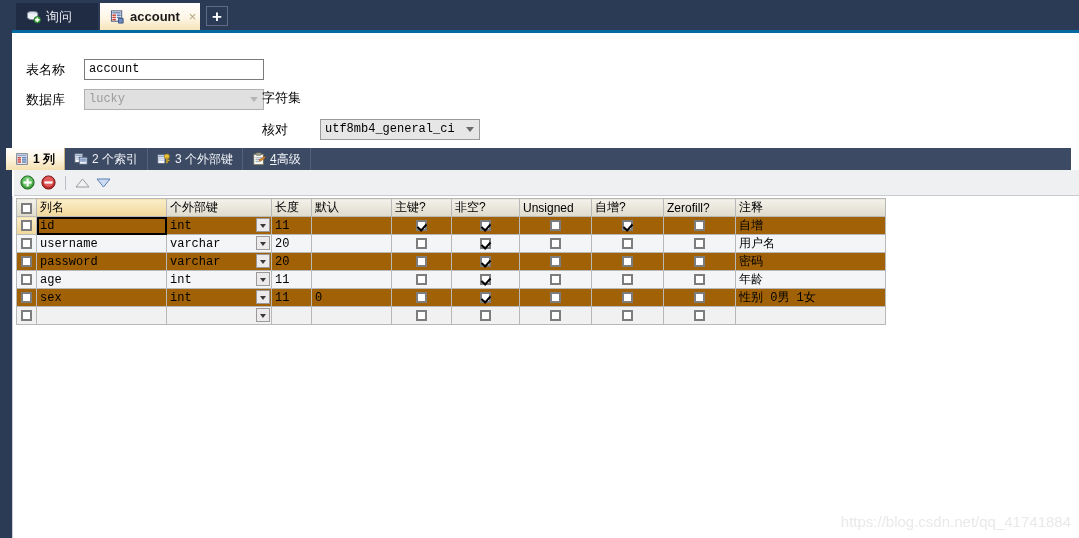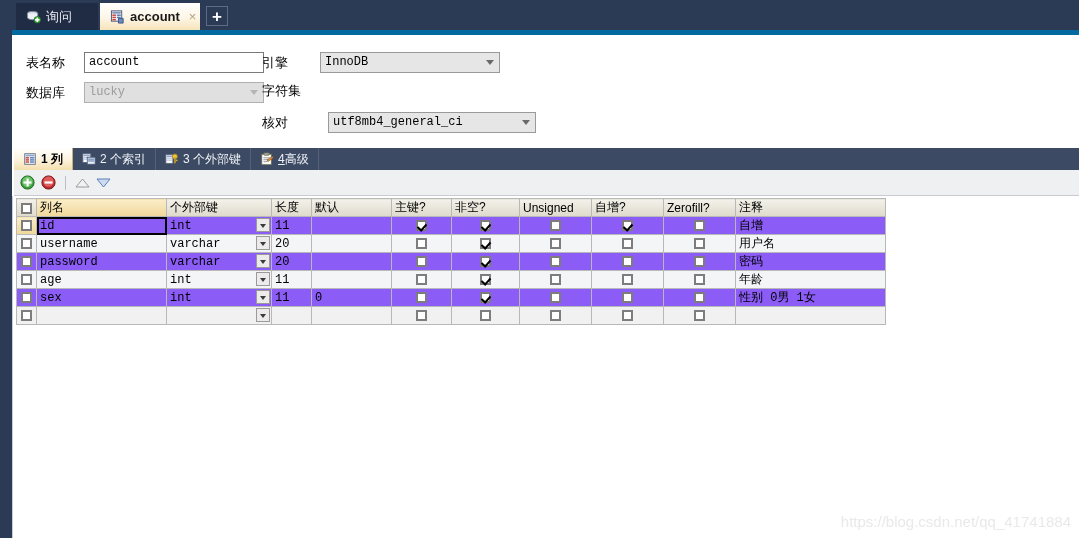--- a/index.html
+++ b/index.html
@@ -12,21 +12,21 @@
   }
   
   #left-rail{
     position:absolute;left:0;top:0;width:12px;height:538px;
     background:#2b3a55;
   }
   
   #tabbar{
     position:absolute;left:12px;top:0;width:1067px;height:30px;
     background:#2b3a55;
-    border-bottom:5px solid #0369a1;
+    border-bottom:3px solid #0369a1;
   }
   #tabbar .tabstrip{position:relative;height:30px;}
   .wtab{
     position:absolute;top:3px;height:27px;
     display:flex;align-items:center;gap:5px;
     padding:0 10px;box-sizing:border-box;
     color:#ffffff;white-space:nowrap;font-size:13px;
   }
   .wtab.inactive{background:#1f2c44;color:#e8e8ee;}
   .wtab.active{
@@ -38,21 +38,21 @@
   #newtab{
     position:absolute;top:6px;height:20px;width:22px;
     border:1px solid #5d6b85;background:#2b3a55;color:#fff;
     display:flex;align-items:center;justify-content:center;
     font-size:17px;line-height:1;font-weight:bold;box-sizing:border-box;
   }
   
   .ico{display:inline-block;flex:0 0 auto;line-height:0;}
   
   #form{
-    position:absolute;left:12px;top:38px;width:1067px;height:110px;
+    position:absolute;left:12px;top:45px;width:1067px;height:110px;
     background:#ffffff;
   }
   .frow{position:absolute;display:flex;align-items:center;}
   .flabel{font-size:13px;color:#000;white-space:nowrap;}
   .ftext{
     box-sizing:border-box;height:21px;border:1px solid #7a7a7a;
     background:#ffffff;padding:0 4px;font-size:12px;
     font-family:"Liberation Mono","DejaVu Sans Mono",monospace;
     color:#000;line-height:19px;
   }
@@ -69,21 +69,21 @@
     width:8px;height:5px;
   }
   .fsel .chev::before{
     content:"";position:absolute;left:0;top:0;
     border-left:4px solid transparent;border-right:4px solid transparent;
     border-top:5px solid #6a6a6a;
   }
   .fsel.disabled .chev::before{border-top-color:#b5b5b5;}
   
   #innertabs{
-    position:absolute;left:14px;top:148px;width:1065px;height:22px;
+    position:absolute;left:6px;top:148px;width:1065px;height:22px;
     background:#3c4a63;
     display:flex;align-items:stretch;
   }
   .itab{
     display:flex;align-items:center;gap:4px;
     padding:0 9px;font-size:12px;color:#eef1f6;white-space:nowrap;
     border-right:1px solid #55617a;box-sizing:border-box;
   }
   .itab.sel{
     background:linear-gradient(to bottom,#ffffff 0%,#fdf3df 50%,#f3dfae 100%);
@@ -114,21 +114,21 @@
   }
   #grid th{
     background:linear-gradient(to bottom,#f3f1ea 0%,#dedacb 100%);
     color:#000;font-weight:normal;text-align:left;
     font-family:"Liberation Sans","DejaVu Sans",sans-serif;
   }
   #grid th.hl{
     background:linear-gradient(to bottom,#fbeec9 0%,#f0d79a 100%);
   }
   #grid th.ck,#grid td.ck{text-align:center;padding:0;}
-  #grid tr.odd td{background:#8b5cf6;}
+  #grid tr.odd td{background:#a16207;}
   #grid tr.even td{background:#f4f5f7;}
   #grid tr.blank td{background:#f1f1f1;}
   .cnbox{
     display:inline-block;width:11px;height:11px;
     border:2px solid #7d7d7d;background:#ffffff;box-sizing:border-box;
     position:relative;vertical-align:middle;
   }
   .cnbox.on::after{
     content:"";position:absolute;left:1px;top:0px;
     width:4px;height:7px;border:solid #000;border-width:0 2px 2px 0;
@@ -199,32 +199,28 @@
   <div class="frow" style="left:14px;top:14px;">
     <span class="flabel" style="width:50px;">表名称</span>
     <span class="ftext" style="width:180px;margin-left:8px;">account</span>
   </div>
 
   <div class="frow" style="left:14px;top:44px;">
     <span class="flabel" style="width:50px;">数据库</span>
     <span class="fsel disabled" style="width:180px;margin-left:8px;"><span>lucky</span><i class="chev"></i></span>
   </div>
 
-  <div class="frow" style="left:250px;top:14px;">
-    <span class="flabel" style="width:50px;">引擎</span>
-    <span class="fsel" style="width:180px;margin-left:8px;"><span>InnoDB</span><i class="chev"></i></span>
-  </div>
 
   <div class="frow" style="left:250px;top:44px;">
     <span class="flabel" style="width:50px;">字符集</span>
   </div>
 
   <div class="frow" style="left:250px;top:74px;">
     <span class="flabel" style="width:50px;">核对</span>
-    <span class="fsel" style="width:208px;margin-left:16px;"><span>utf8mb4_general_ci</span><i class="chev"></i></span>
+    <span class="fsel" style="width:160px;margin-left:8px;"><span>utf8mb4_general_ci</span><i class="chev"></i></span>
   </div>
 </div>
 
 <div id="innertabs">
     <div class="itab sel">
       <span class="ico"><svg width="14" height="14" viewBox="0 0 16 16">
           <rect x="2" y="2" width="12" height="12" fill="#fff" stroke="#56657f"></rect>
           <rect x="3" y="3" width="10" height="2" fill="#8fa4c9"></rect>
           <rect x="3" y="5.8" width="4" height="1.7" fill="#c8453b"></rect>
           <rect x="8" y="5.8" width="5" height="1.7" fill="#5b7fb5"></rect>

